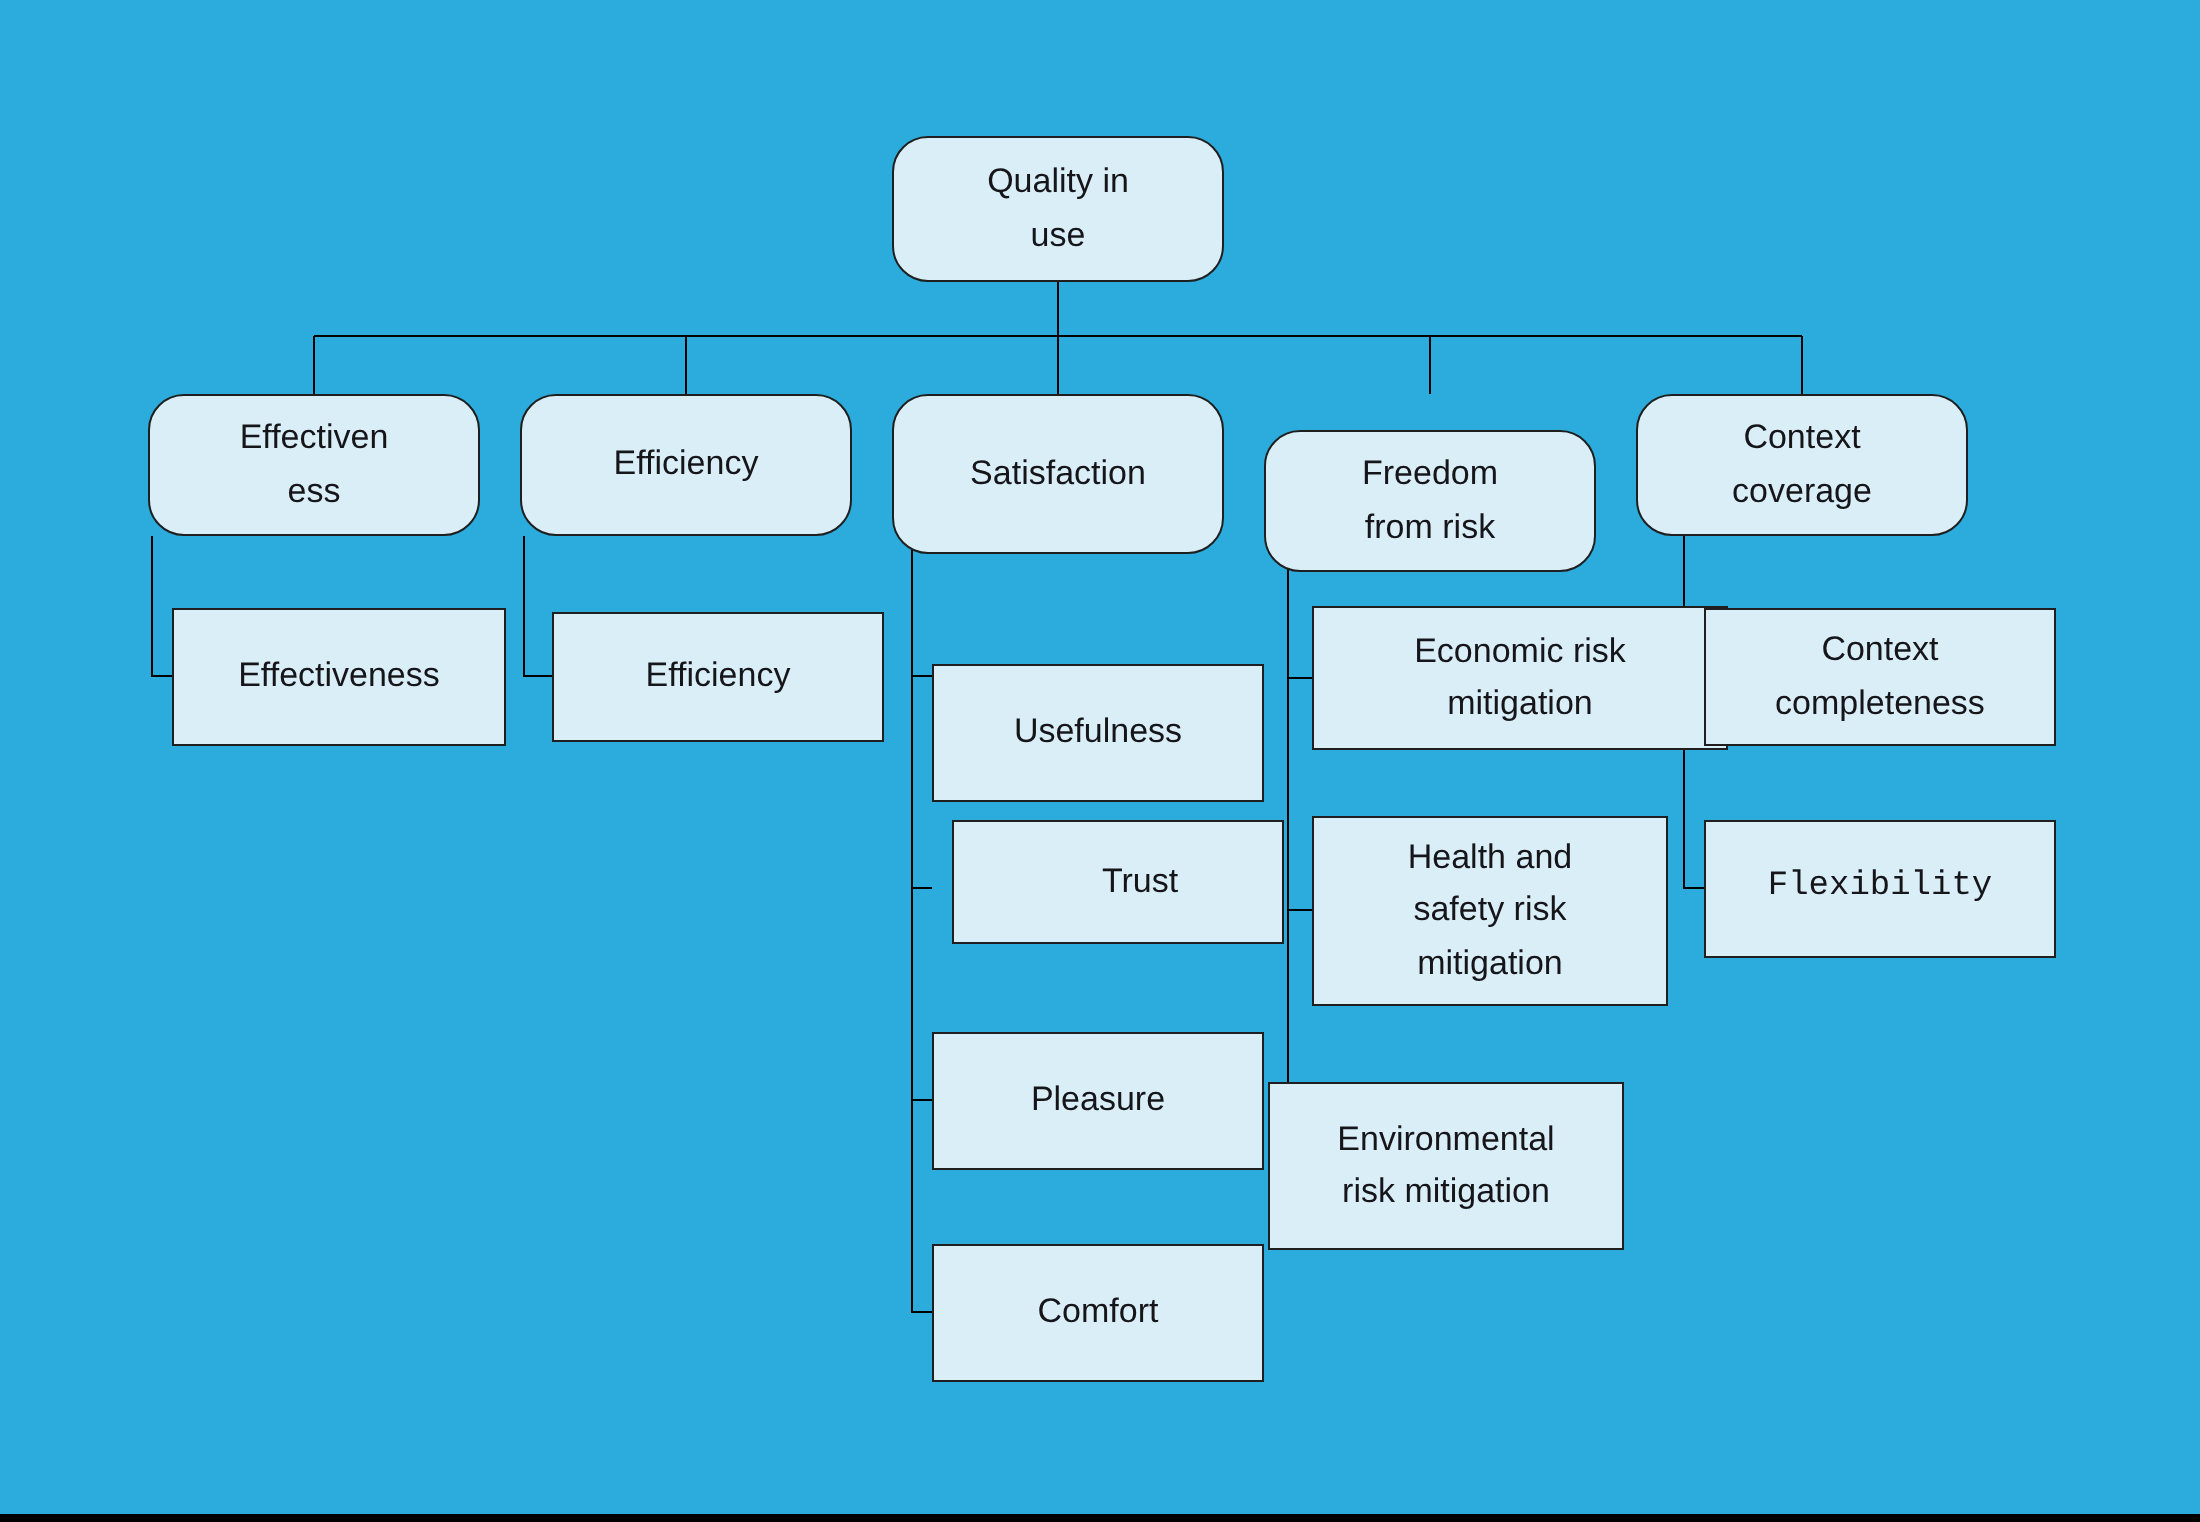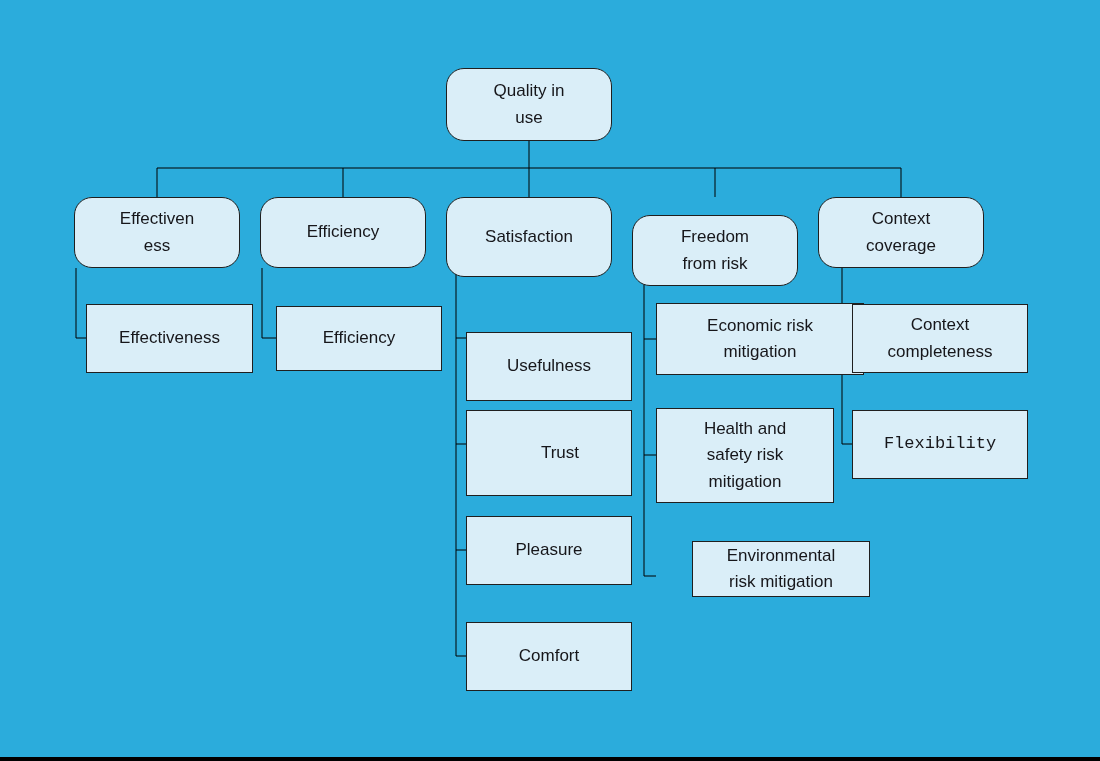--- a/index.html
+++ b/index.html
@@ -110,21 +110,21 @@
   </div>
 
   <div class="node" style="left:276px; top:306px; width:166px; height:65px;">
     <span class="lbl">Efficiency</span>
   </div>
 
   <div class="node" style="left:466px; top:304px; width:166px; height:69px;margin-top:28px;">
     <span class="lbl">Usefulness</span>
   </div>
 
-  <div class="node" style="left:466px; top:410px; width:166px; height:86px;padding-left:28px;">
+  <div class="node" style="left:476px; top:410px; width:166px; height:62px;padding-left:28px;">
     <span class="lbl">Trust</span>
   </div>
 
   <div class="node" style="left:466px; top:516px; width:166px; height:69px;">
     <span class="lbl">Pleasure</span>
   </div>
 
   <div class="node" style="left:466px; top:622px; width:166px; height:69px;">
     <span class="lbl">Comfort</span>
   </div>
@@ -133,21 +133,21 @@
     <span class="lbl">Economic risk
 mitigation</span>
   </div>
 
   <div class="node" style="left:656px; top:408px; width:178px; height:95px;align-items:center;">
     <span class="lbl">Health and
 safety risk
 mitigation</span>
   </div>
 
-  <div class="node" style="left:692px; top:541px; width:178px; height:56px;">
+  <div class="node" style="left:634px; top:541px; width:178px; height:84px;">
     <span class="lbl">Environmental
 risk mitigation</span>
   </div>
 
   <div class="node" style="left:852px; top:304px; width:176px; height:69px;">
     <span class="lbl">Context
 completeness</span>
   </div>
 
   <div class="node" style="left:852px; top:410px; width:176px; height:69px;font-family:Liberation Mono, monospace;">

